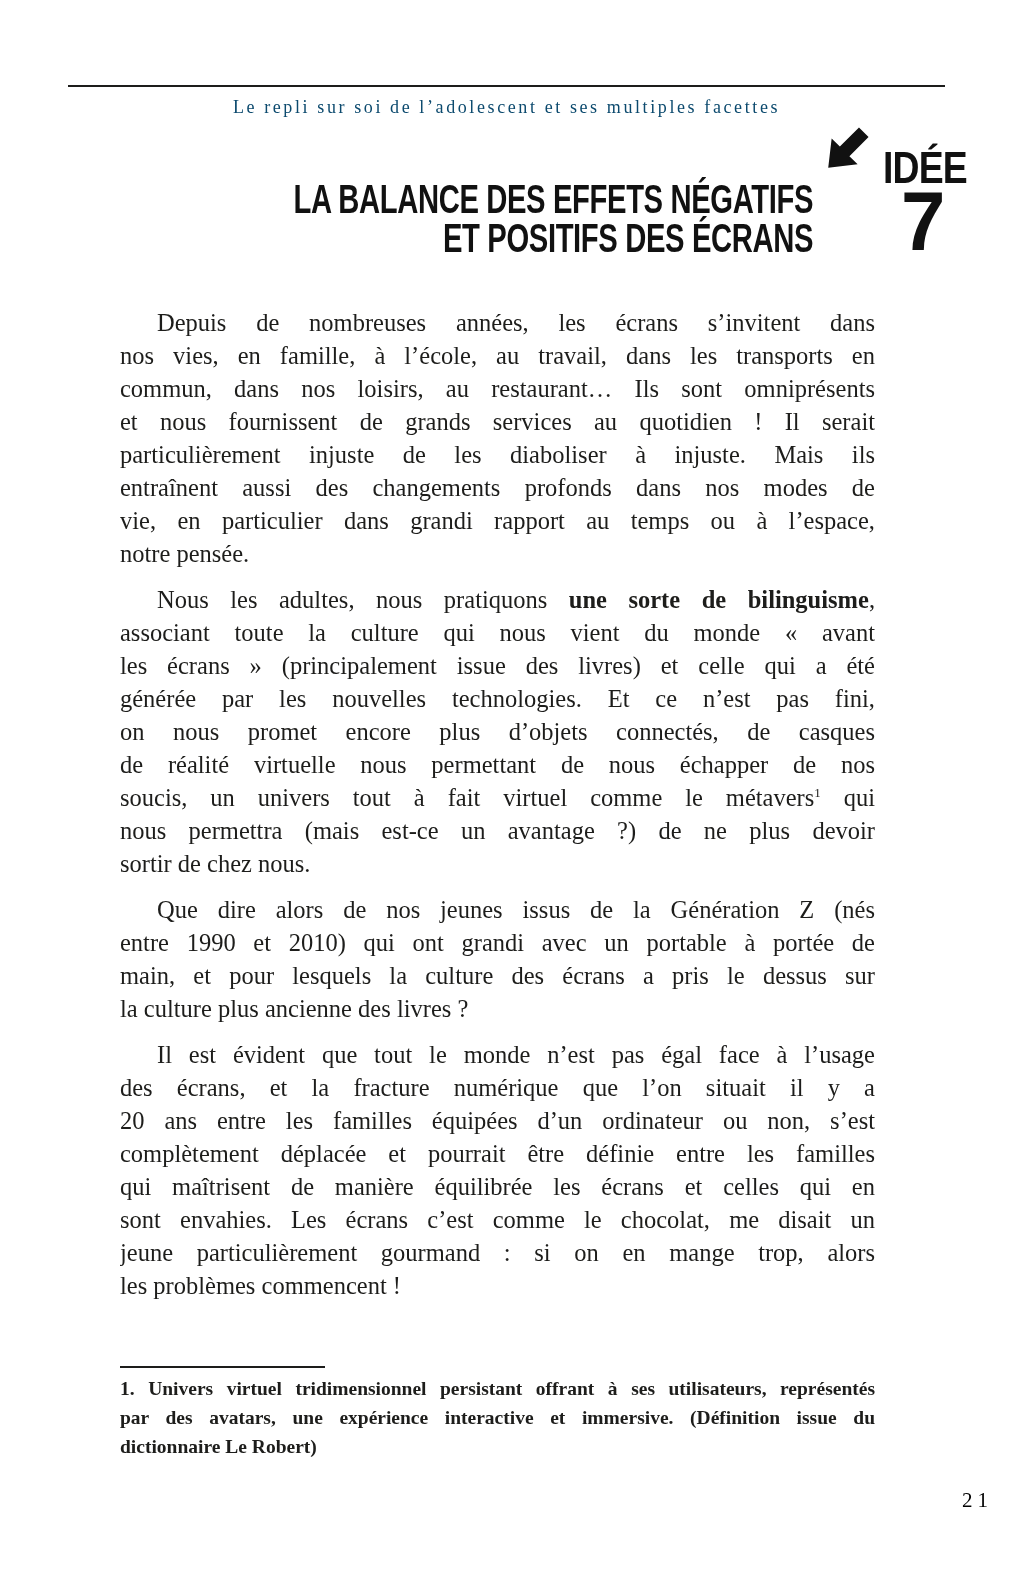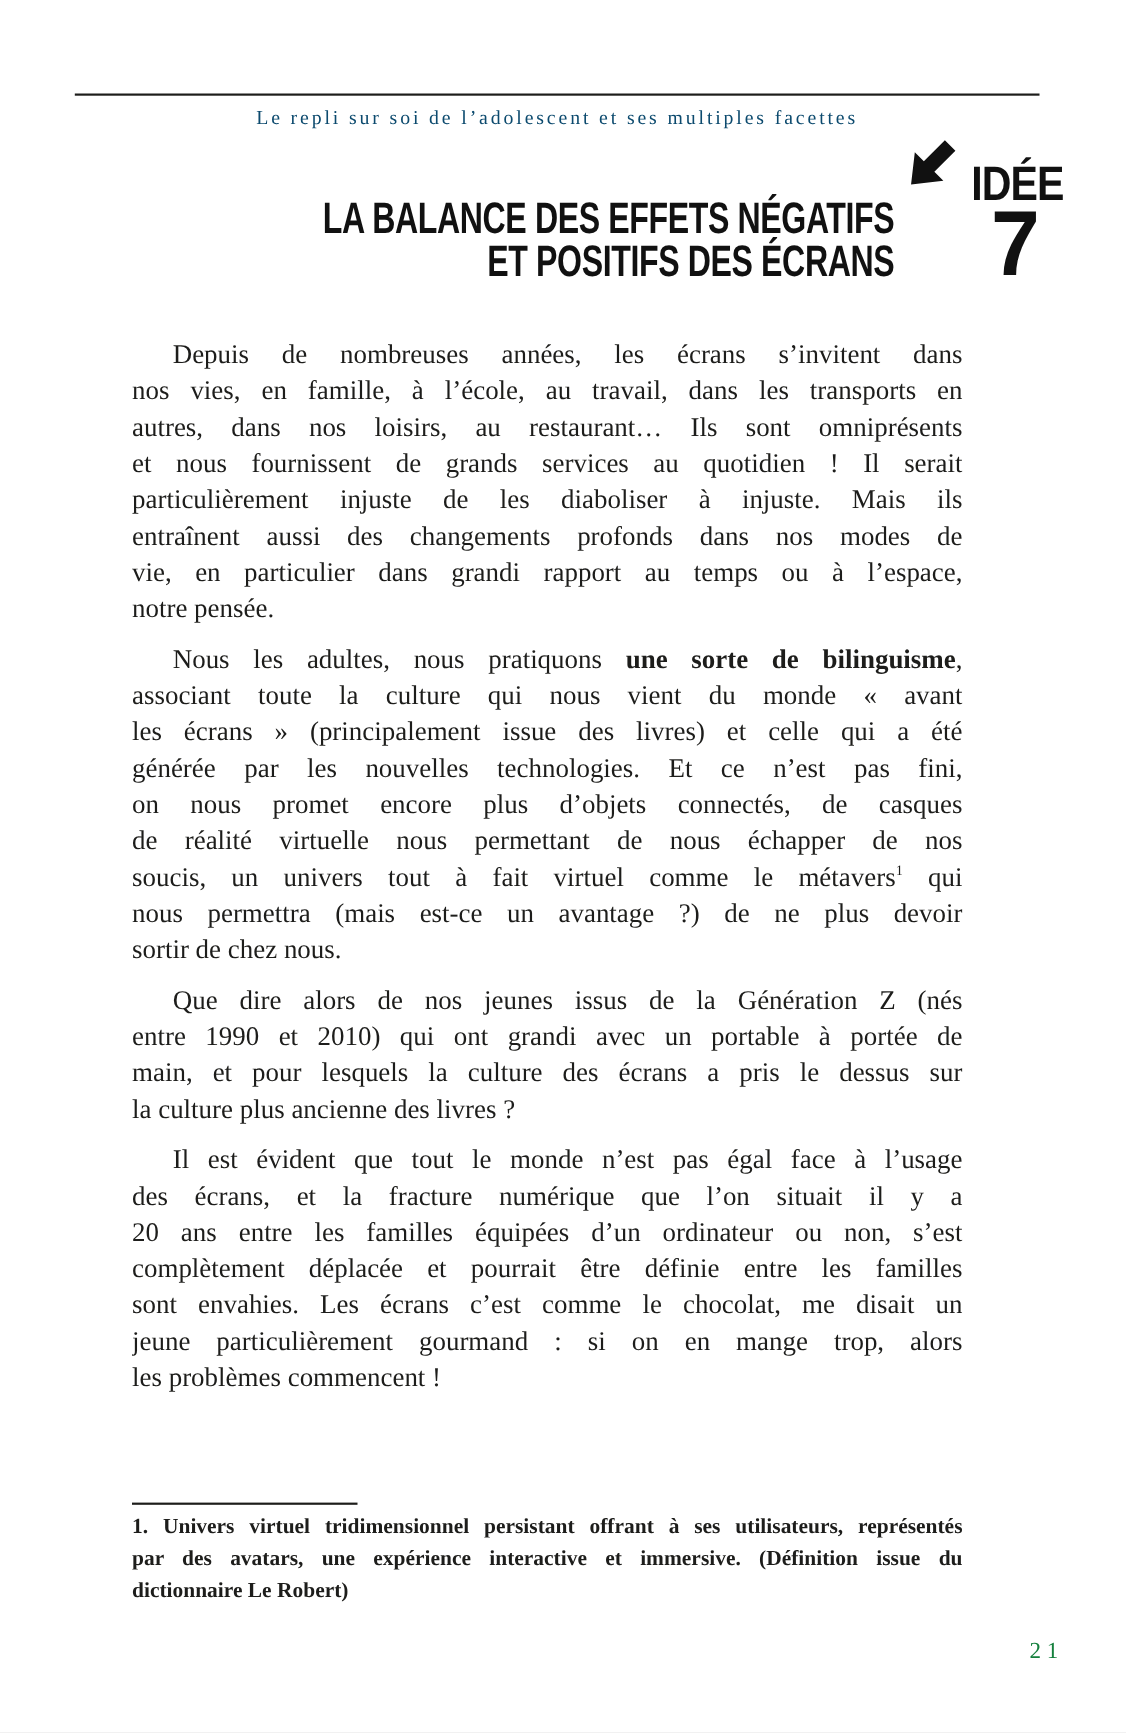--- a/index.html
+++ b/index.html
@@ -71,22 +71,22 @@
     position:absolute;left:120px;top:1366px;width:205px;height:0;
     border-top:2px solid #1d1d1b;
   }
   .footnote{
     position:absolute;left:120px;top:1374px;width:755px;
     font-size:19.5px;
   }
   .footnote .line{height:29px;line-height:29px;font-weight:bold;}
   
   .page-number{
-    position:absolute;left:936px;top:1488px;
-    font-size:21px;letter-spacing:5px;color:#15803d;
+    position:absolute;left:962px;top:1488px;
+    font-size:21px;letter-spacing:5px;color:#000000;
   }
 </style>
 </head>
 <body>
 
 <div class="page" style="background: rgb(255, 255, 255); color: rgb(29, 29, 27);">
 
   <div class="running-head">Le repli sur soi de l’adolescent et ses multiples facettes</div>
   <div class="head-rule"></div>
 
@@ -102,21 +102,21 @@
 
   <div class="chapter-title">
     <div>LA BALANCE DES EFFETS NÉGATIFS</div>
     <div>ET POSITIFS DES ÉCRANS</div>
   </div>
 
   <div class="body-text">
       <div class="para">
         <div class="line indent"><span>Depuis de nombreuses années, les écrans s’invitent dans</span></div>
         <div class="line"><span>nos vies, en famille, à l’école, au travail, dans les transports en</span></div>
-        <div class="line"><span>autres, dans nos loisirs, au restaurant… Ils sont omniprésents</span></div>
+        <div class="line"><span>commun, dans nos loisirs, au restaurant… Ils sont omniprésents</span></div>
         <div class="line"><span>et nous fournissent de grands services au quotidien ! Il serait</span></div>
         <div class="line"><span>particulièrement injuste de les diaboliser à injuste. Mais ils</span></div>
         <div class="line"><span>entraînent aussi des changements profonds dans nos modes de</span></div>
         <div class="line"><span>vie, en particulier dans grandi rapport au temps ou à l’espace,</span></div>
         <div class="line last"><span>notre pensée.</span></div>
       </div>
       <div class="para">
         <div class="line indent"><span>Nous les adultes, nous pratiquons </span><span class="b">une sorte de bilinguisme</span><span>,</span></div>
         <div class="line"><span>associant toute la culture qui nous vient du monde « avant</span></div>
         <div class="line"><span>les écrans » (principalement issue des livres) et celle qui a été</span></div>
@@ -131,20 +131,21 @@
         <div class="line indent"><span>Que dire alors de nos jeunes issus de la Génération Z (nés</span></div>
         <div class="line"><span>entre 1990 et 2010) qui ont grandi avec un portable à portée de</span></div>
         <div class="line"><span>main, et pour lesquels la culture des écrans a pris le dessus sur</span></div>
         <div class="line last"><span>la culture plus ancienne des livres ?</span></div>
       </div>
       <div class="para">
         <div class="line indent"><span>Il est évident que tout le monde n’est pas égal face à l’usage</span></div>
         <div class="line"><span>des écrans, et la fracture numérique que l’on situait il y a</span></div>
         <div class="line"><span>20 ans entre les familles équipées d’un ordinateur ou non, s’est</span></div>
         <div class="line"><span>complètement déplacée et pourrait être définie entre les familles</span></div>
+        <div class="line"><span>qui maîtrisent de manière équilibrée les écrans et celles qui en</span></div>
         <div class="line"><span>sont envahies. Les écrans c’est comme le chocolat, me disait un</span></div>
         <div class="line"><span>jeune particulièrement gourmand : si on en mange trop, alors</span></div>
         <div class="line last"><span>les problèmes commencent !</span></div>
       </div>
     </div>
 
   <div class="footnote-rule"></div>
   <div class="footnote">
       <div class="line"><span>1. Univers virtuel tridimensionnel persistant offrant à ses utilisateurs, représentés</span></div>
       <div class="line"><span>par des avatars, une expérience interactive et immersive. (Définition issue du</span></div>

